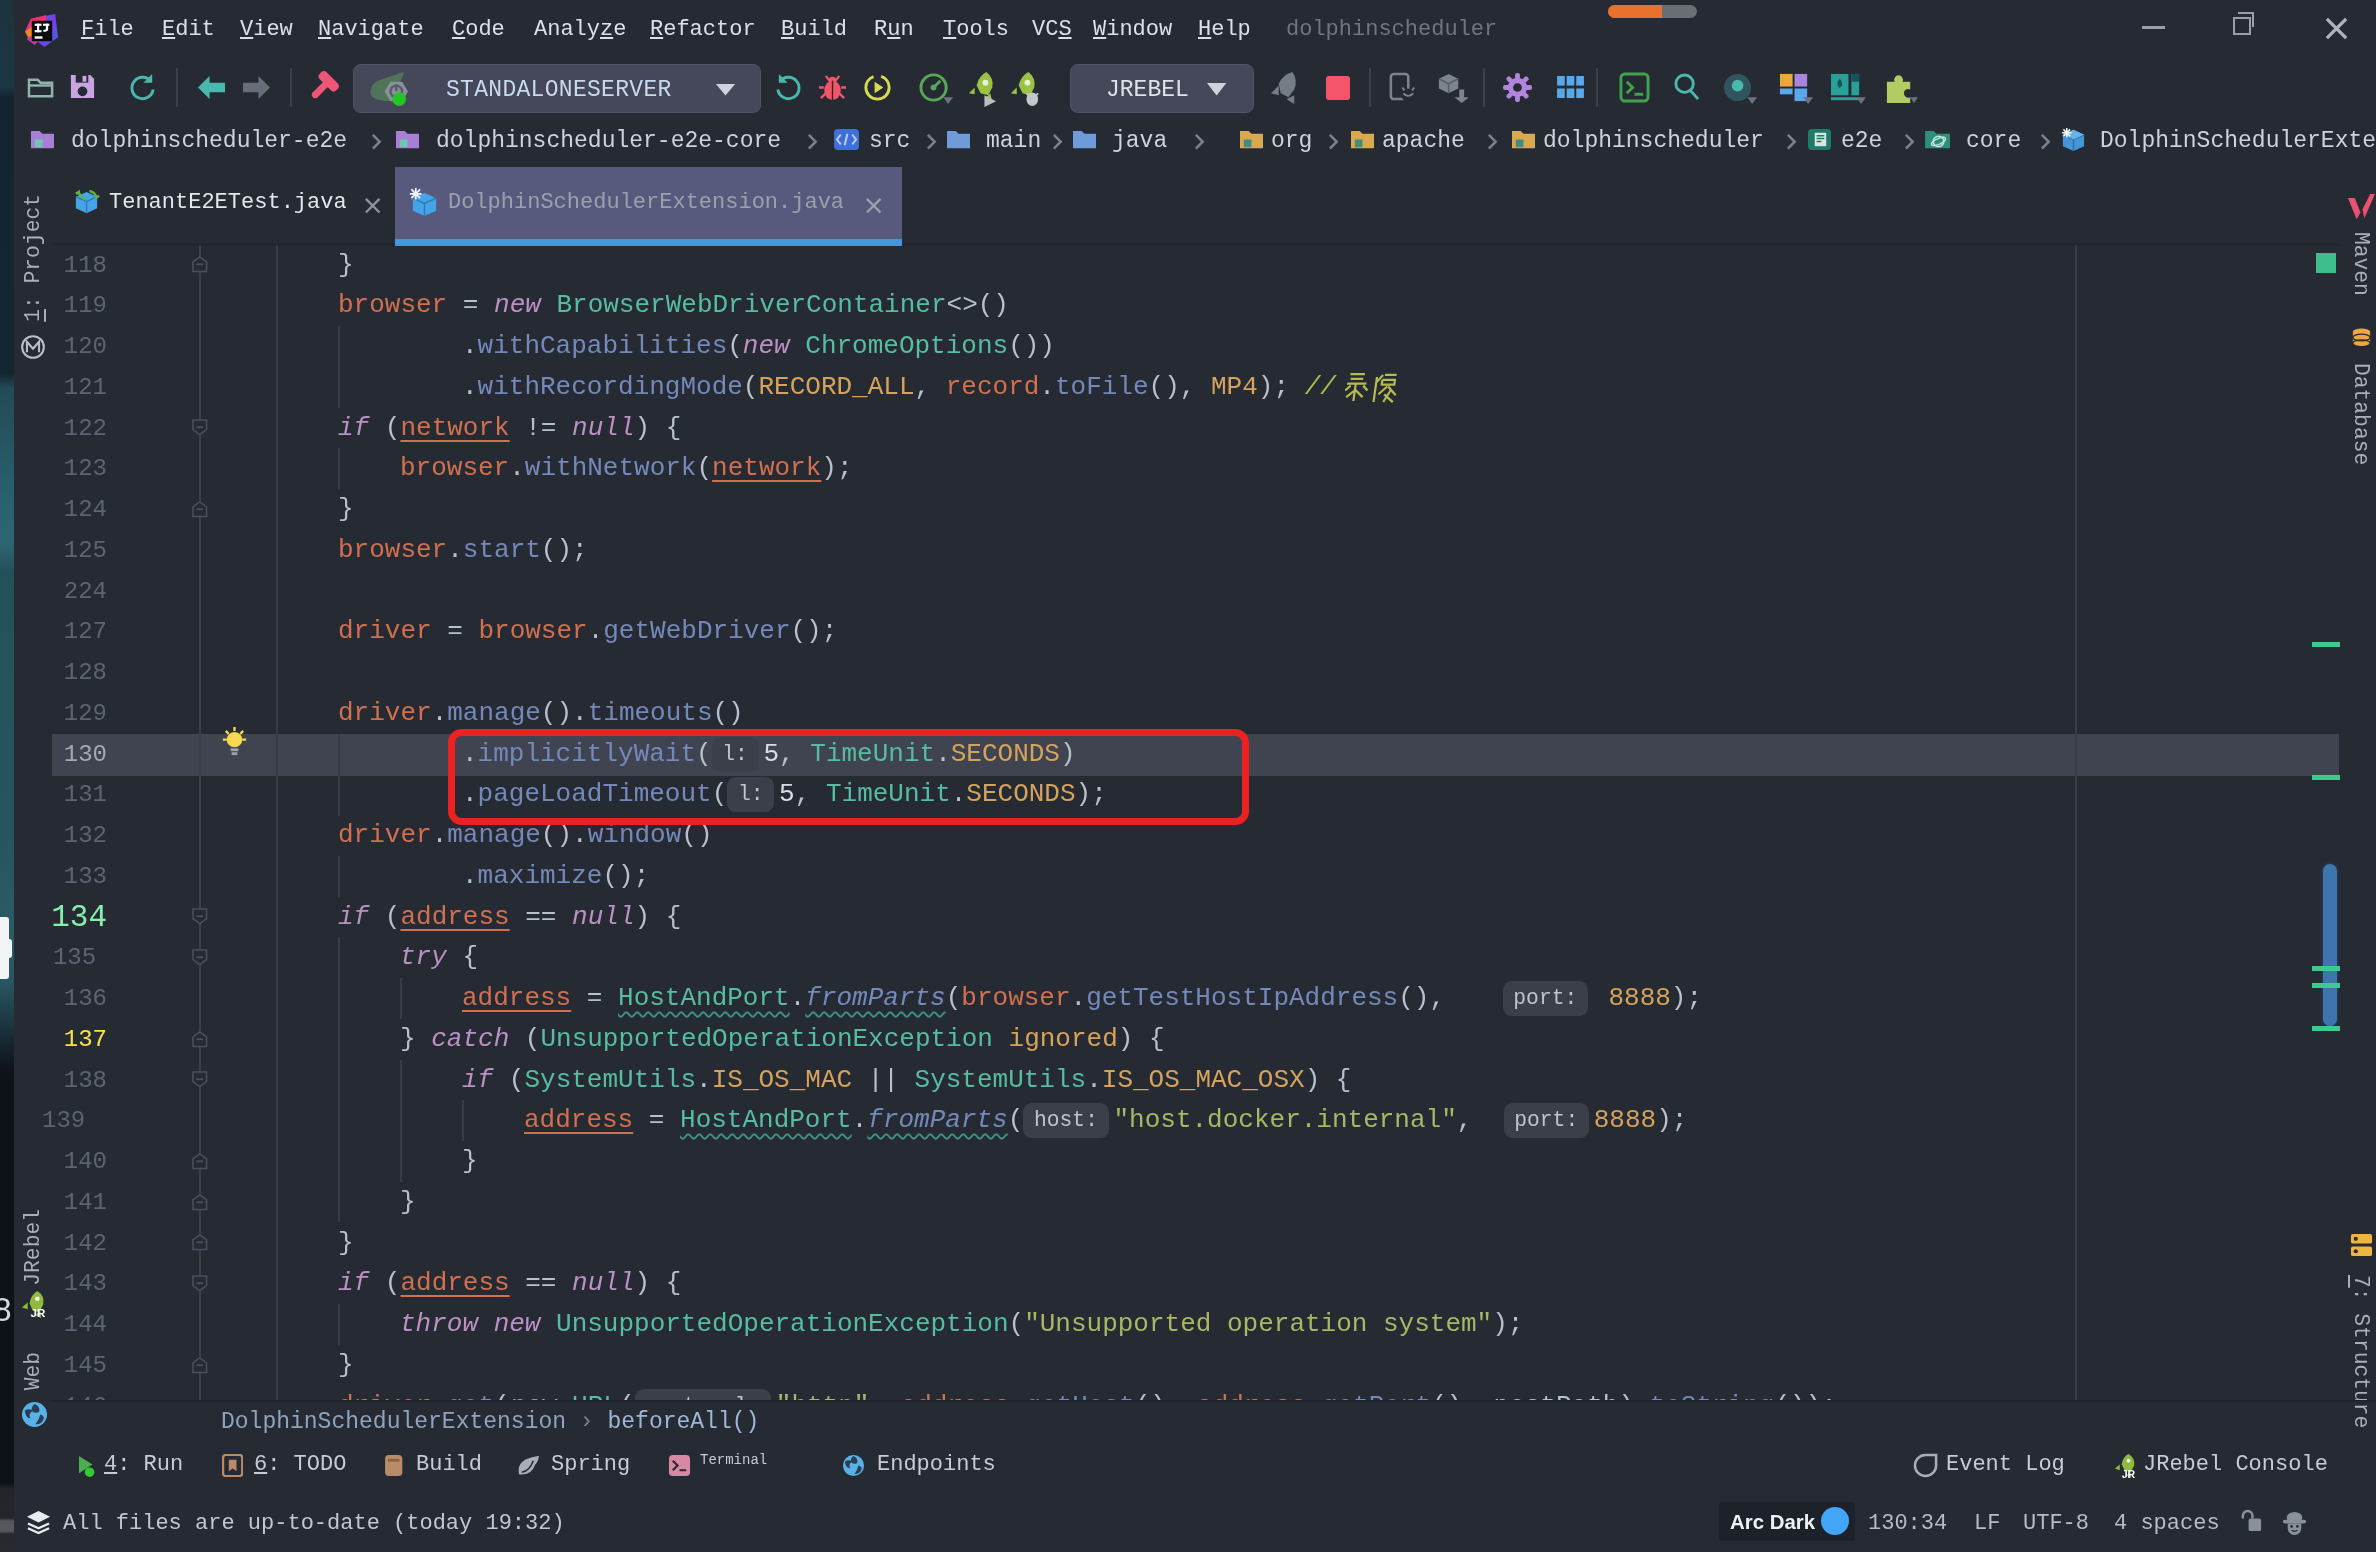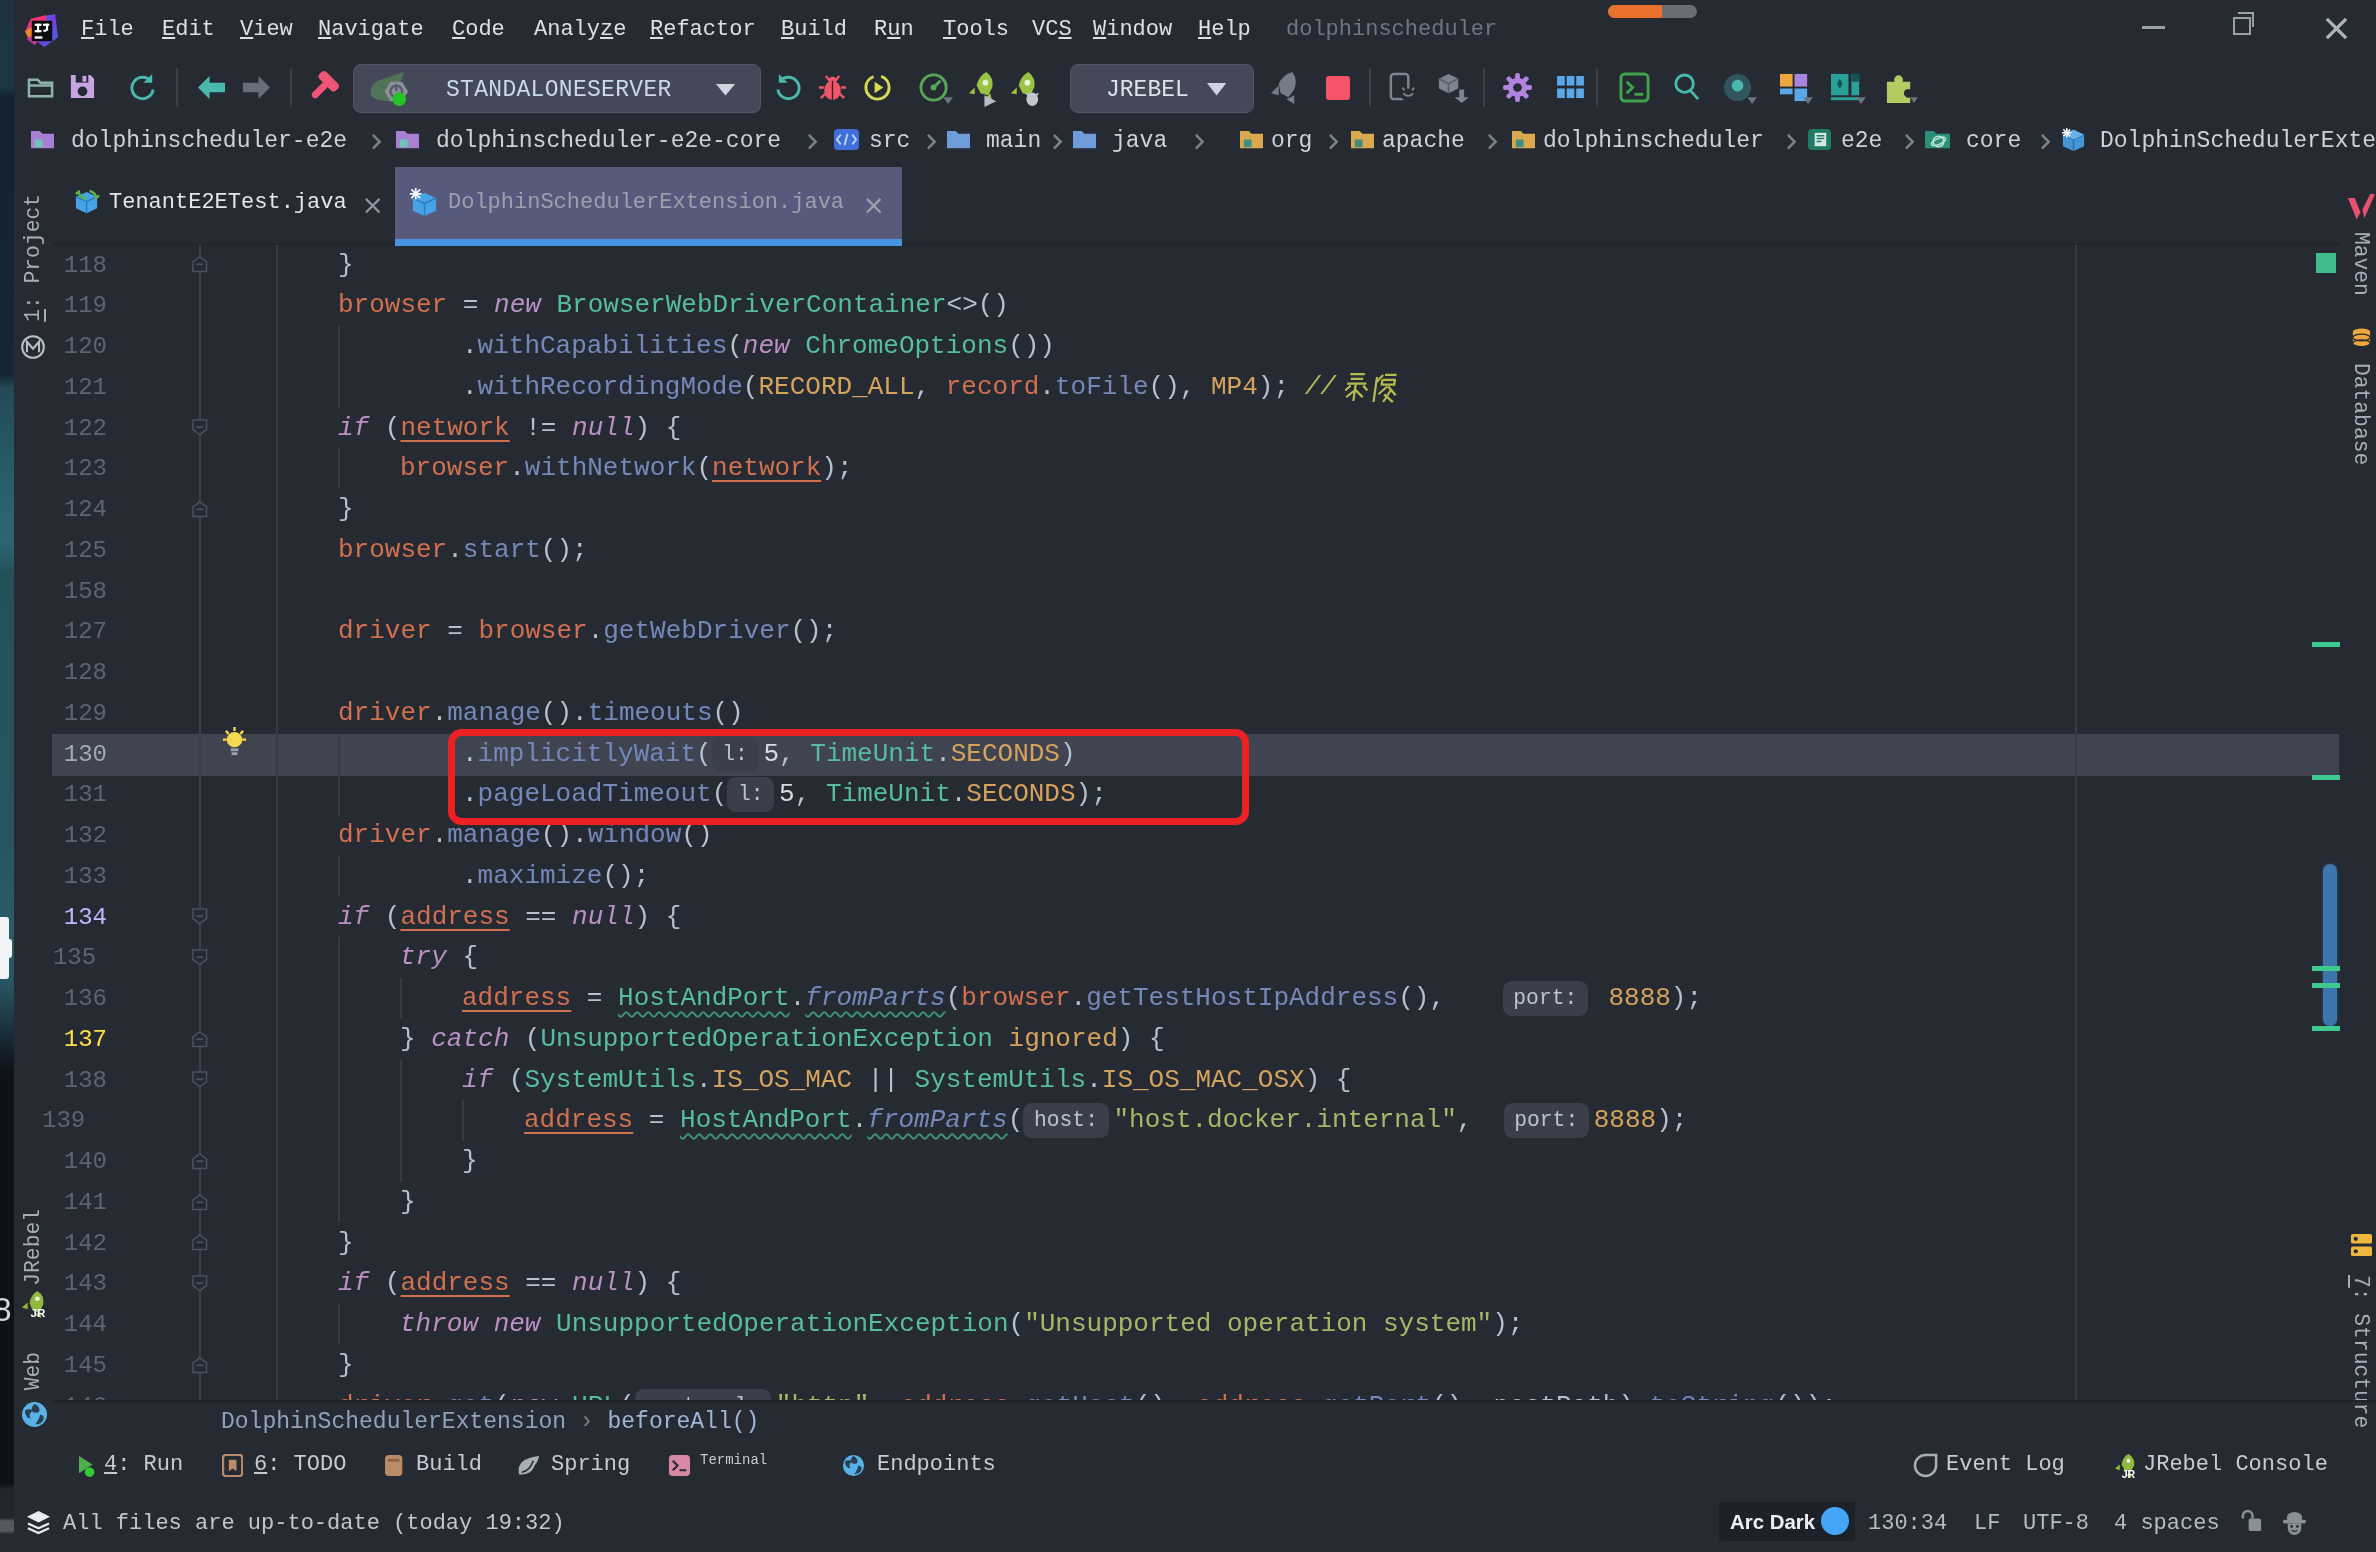--- a/index.html
+++ b/index.html
@@ -450,29 +450,29 @@
     <path d="M5.5 8.5 h7" stroke="#4a505c" stroke-width="1.8"></path>
   </svg>
 <div class="abs" style="left:42px;top:245px;width:65px;text-align:right;font-size:24px;line-height:41px;color:#5d6471;">118</div>
 <div class="abs" style="left:42px;top:285px;width:65px;text-align:right;font-size:24px;line-height:41px;color:#5d6471;">119</div>
 <div class="abs" style="left:42px;top:326px;width:65px;text-align:right;font-size:24px;line-height:41px;color:#5d6471;">120</div>
 <div class="abs" style="left:42px;top:367px;width:65px;text-align:right;font-size:24px;line-height:41px;color:#5d6471;">121</div>
 <div class="abs" style="left:42px;top:408px;width:65px;text-align:right;font-size:24px;line-height:41px;color:#5d6471;">122</div>
 <div class="abs" style="left:42px;top:448px;width:65px;text-align:right;font-size:24px;line-height:41px;color:#5d6471;">123</div>
 <div class="abs" style="left:42px;top:489px;width:65px;text-align:right;font-size:24px;line-height:41px;color:#5d6471;">124</div>
 <div class="abs" style="left:42px;top:530px;width:65px;text-align:right;font-size:24px;line-height:41px;color:#5d6471;">125</div>
-<div class="abs" style="left:42px;top:571px;width:65px;text-align:right;font-size:24px;line-height:41px;color:#5d6471;">158</div>
+<div class="abs" style="left:42px;top:571px;width:65px;text-align:right;font-size:24px;line-height:41px;color:#5d6471;">224</div>
 <div class="abs" style="left:42px;top:611px;width:65px;text-align:right;font-size:24px;line-height:41px;color:#5d6471;">127</div>
 <div class="abs" style="left:42px;top:652px;width:65px;text-align:right;font-size:24px;line-height:41px;color:#5d6471;">128</div>
 <div class="abs" style="left:42px;top:693px;width:65px;text-align:right;font-size:24px;line-height:41px;color:#5d6471;">129</div>
 <div class="abs" style="left:42px;top:734px;width:65px;text-align:right;font-size:24px;line-height:41px;color:#a3a9b3;">130</div>
 <div class="abs" style="left:42px;top:774px;width:65px;text-align:right;font-size:24px;line-height:41px;color:#5d6471;">131</div>
 <div class="abs" style="left:42px;top:815px;width:65px;text-align:right;font-size:24px;line-height:41px;color:#5d6471;">132</div>
 <div class="abs" style="left:42px;top:856px;width:65px;text-align:right;font-size:24px;line-height:41px;color:#5d6471;">133</div>
-<div class="abs" style="left:42px;top:897px;width:65px;text-align:right;font-size:24px;line-height:41px;color:#c4b5fd;">134</div>
+<div class="abs" style="left:42px;top:897px;width:65px;text-align:right;font-size:31px;line-height:41px;color:#86efac;">134</div>
 <div class="abs" style="left:42px;top:937px;width:65px;text-align:center;font-size:24px;line-height:41px;color:#5d6471;">135</div>
 <div class="abs" style="left:42px;top:978px;width:65px;text-align:right;font-size:24px;line-height:41px;color:#5d6471;">136</div>
 <div class="abs" style="left:42px;top:1019px;width:65px;text-align:right;font-size:24px;line-height:41px;color:#fde047;">137</div>
 <div class="abs" style="left:42px;top:1060px;width:65px;text-align:right;font-size:24px;line-height:41px;color:#5d6471;">138</div>
 <div class="abs" style="left:42px;top:1100px;width:65px;text-align:left;font-size:24px;line-height:41px;color:#5d6471;">139</div>
 <div class="abs" style="left:42px;top:1141px;width:65px;text-align:right;font-size:24px;line-height:41px;color:#5d6471;">140</div>
 <div class="abs" style="left:42px;top:1182px;width:65px;text-align:right;font-size:24px;line-height:41px;color:#5d6471;">141</div>
 <div class="abs" style="left:42px;top:1223px;width:65px;text-align:right;font-size:24px;line-height:41px;color:#5d6471;">142</div>
 <div class="abs" style="left:42px;top:1263px;width:65px;text-align:right;font-size:24px;line-height:41px;color:#5d6471;">143</div>
 <div class="abs" style="left:42px;top:1304px;width:65px;text-align:right;font-size:24px;line-height:41px;color:#5d6471;">144</div>

